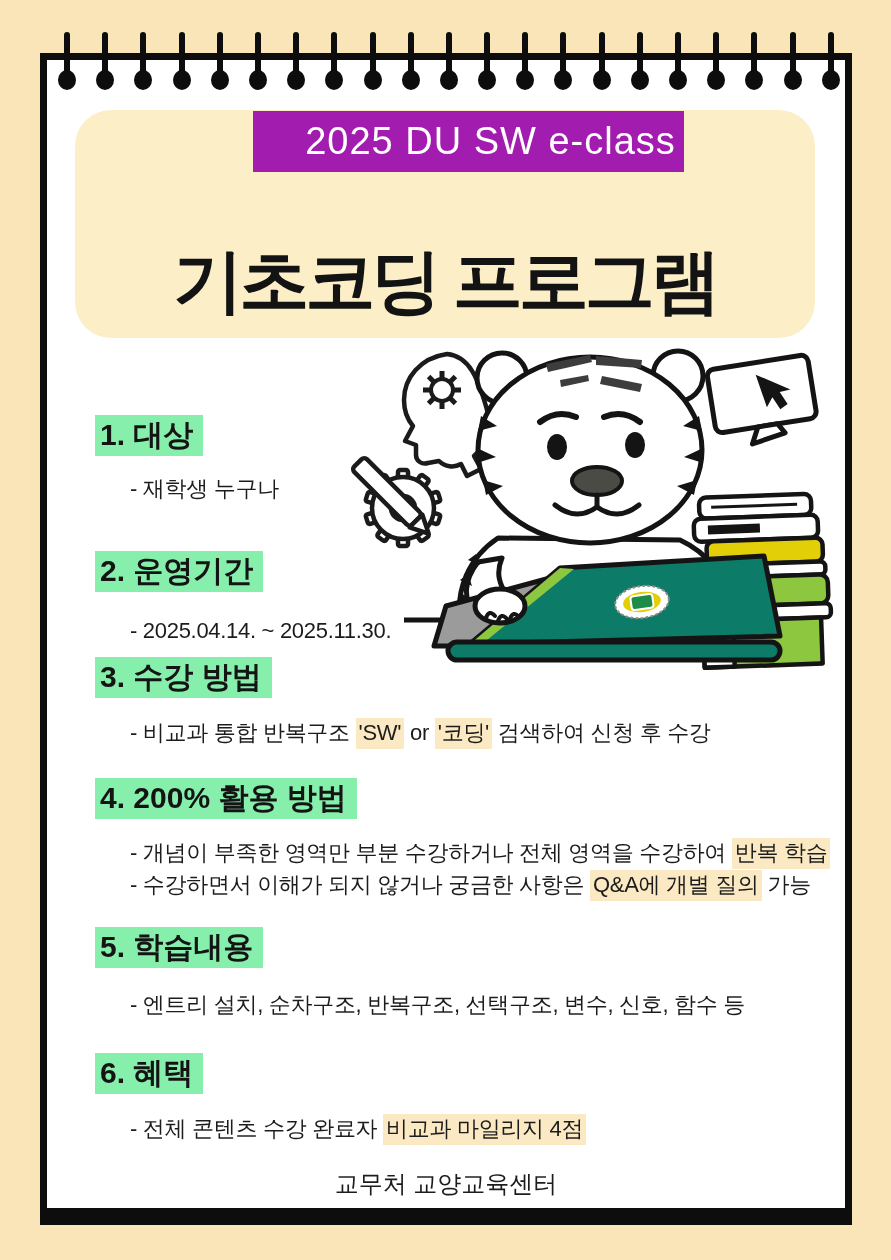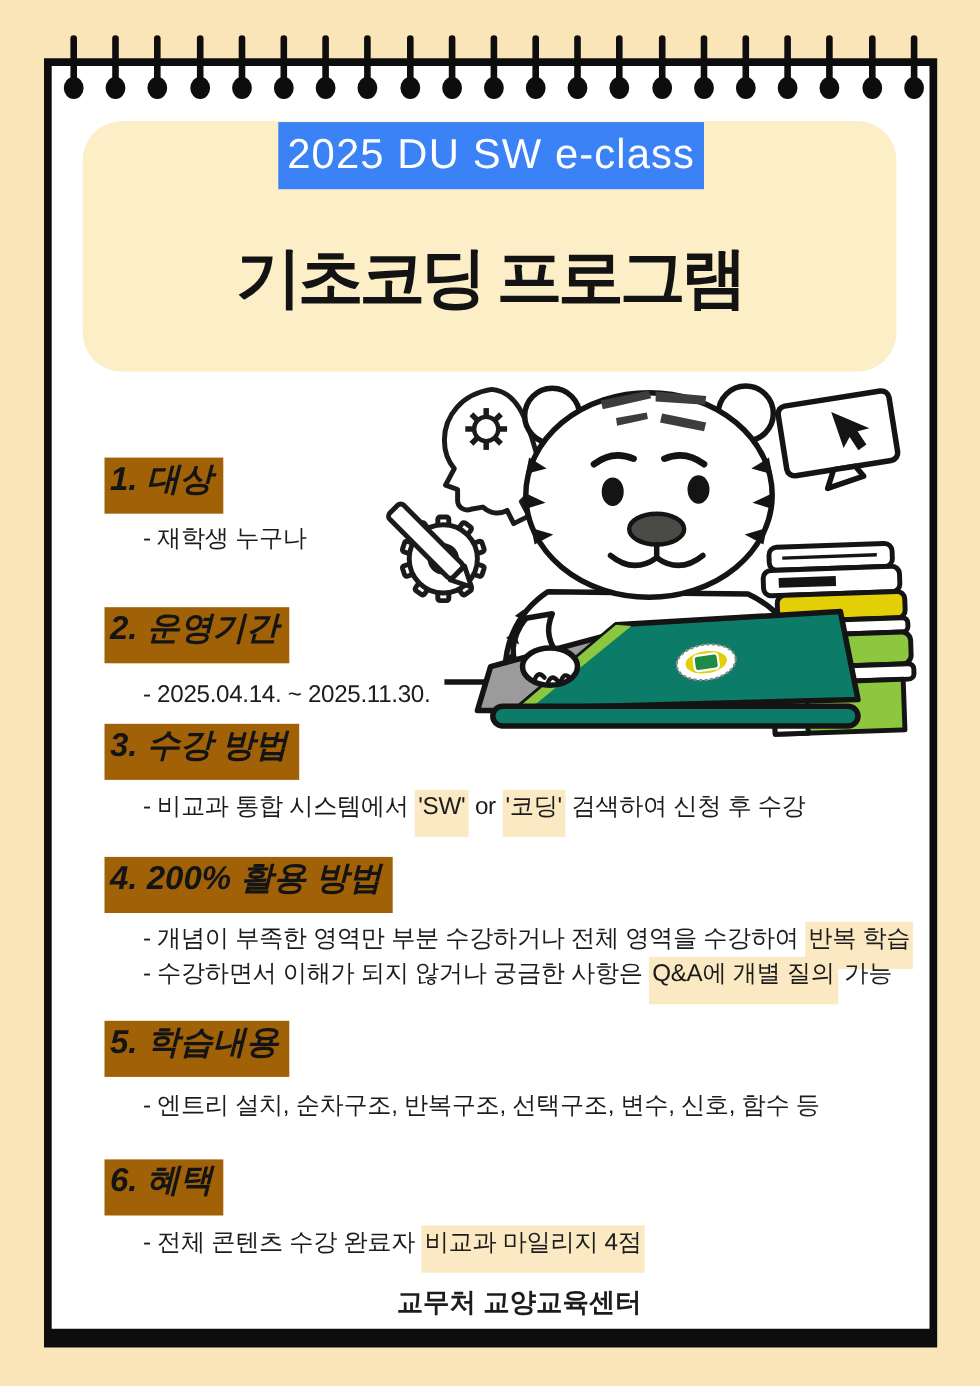--- a/index.html
+++ b/index.html
@@ -15,36 +15,36 @@
         justify-content:space-between;z-index:6;}
   .pin{position:relative;width:18px;height:58px;}
   .pin::before{content:"";position:absolute;left:6px;top:0;width:6px;height:46px;
         background:#0d0d0d;border-radius:3px;}
   .pin::after{content:"";position:absolute;left:0;top:38px;width:18px;height:20px;
         background:#0d0d0d;border-radius:50%;}
 
   
   .title-box{position:absolute;left:75px;top:110px;width:740px;height:228px;
         background:#FCEFC8;border-radius:36px;z-index:1;}
-  .banner{position:absolute;left:253px;top:111px;width:387px;height:61px;background:#3b82f6;
+  .banner{position:absolute;left:253px;top:111px;width:387px;height:61px;background:#a21caf;
         color:#ffffff;display:flex;align-items:center;justify-content:center;
-        font-size:38px;letter-spacing:1px;z-index:3;}
-  .main-title{position:absolute;left:75px;top:178px;width:740px;text-align:center;
-        font-size:60px;font-weight:900;letter-spacing:-4px;color:#131313;z-index:2;
+        font-size:38px;letter-spacing:1px;z-index:3;padding-left:44px;}
+  .main-title{position:absolute;left:75px;top:194px;width:740px;text-align:center;
+        font-size:70px;font-weight:900;letter-spacing:-4px;color:#131313;z-index:2;
         line-height:1.15;}
 
   
   .sec-h{position:absolute;left:95px;font-size:30px;font-weight:800;color:#141414;z-index:4;white-space:nowrap;}
-  .sec-h .hl{background:#a16207;padding:3px 10px 15px 5px;font-style:italic;}
+  .sec-h .hl{background:#86efac;padding:3px 10px 5px 5px;}
   .bl{position:absolute;left:100px;font-size:22px;font-weight:500;color:#1c1c1c;
         z-index:4;white-space:nowrap;letter-spacing:-0.3px;margin-left:30px;}
-  .bl .hl2{background:#FAE9C2;padding:2px 3px 16px;}
+  .bl .hl2{background:#FAE9C2;padding:2px 3px 4px;}
 
   .footer{position:absolute;left:40px;top:1168px;width:812px;text-align:center;
-        font-size:24px;font-weight:700;color:#1c1c1c;z-index:4;padding-left:26px;}
+        font-size:24px;font-weight:400;color:#1c1c1c;z-index:4;}
 
   
   .illo{position:absolute;left:350px;top:348px;width:485px;height:330px;z-index:2;}
 </style>
 </head>
 <body>
 
 <div class="page">
 
   <div class="card"></div>
@@ -197,21 +197,21 @@
   </svg>
 
   <h2 class="sec-h" style="top:390px"><span class="hl">1. 대상</span></h2>
   <p class="bl" style="top:452px"><span>- 재학생 누구나</span></p>
 
   <h2 class="sec-h" style="top:526px"><span class="hl">2. 운영기간</span></h2>
   <p class="bl" style="top:596px"><span>- 2025.04.14. ~ 2025.11.30.</span></p>
 
   <h2 class="sec-h" style="top:632px"><span class="hl">3. 수강 방법</span></h2>
   <p class="bl" style="top:696px">
-    <span>- 비교과 통합 시스템에서 </span><span class="hl2">'SW'</span><span> or </span><span class="hl2">'코딩'</span><span> 검색하여 신청 후 수강</span>
+    <span>- 비교과 통합 반복구조 </span><span class="hl2">'SW'</span><span> or </span><span class="hl2">'코딩'</span><span> 검색하여 신청 후 수강</span>
   </p>
 
   <h2 class="sec-h" style="top:753px"><span class="hl">4. 200% 활용 방법</span></h2>
   <p class="bl" style="top:816px">
     <span>- 개념이 부족한 영역만 부분 수강하거나 전체 영역을 수강하여 </span><span class="hl2">반복 학습</span>
   </p>
   <p class="bl" style="top:848px">
     <span>- 수강하면서 이해가 되지 않거나 궁금한 사항은 </span><span class="hl2">Q&amp;A에 개별 질의</span><span> 가능</span>
   </p>
 

